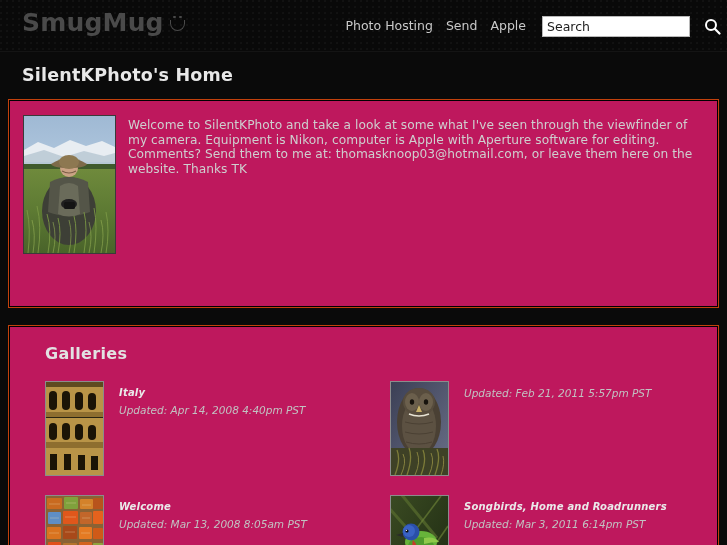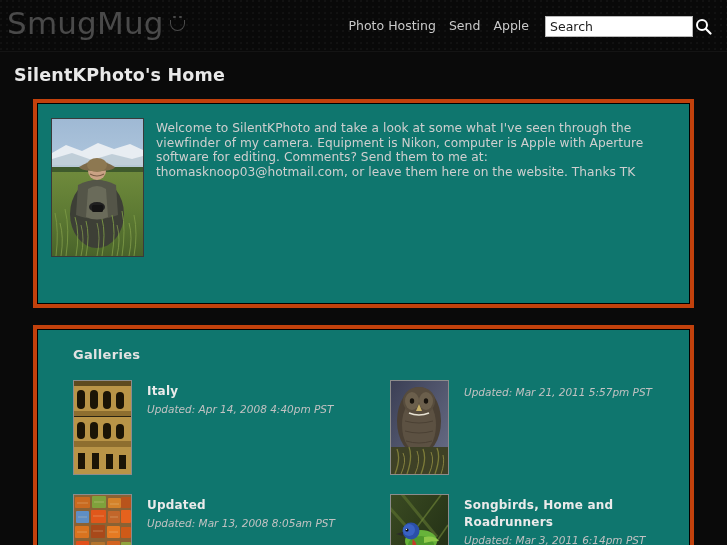--- a/index.html
+++ b/index.html
@@ -18,23 +18,23 @@
     position: relative;
     height: 52px;
     background-color: #090909;
     background-image:
       radial-gradient(circle at 1px 1px, rgba(255,255,255,0.035) 0.7px, transparent 1px);
     background-size: 6px 6px;
     border-bottom: 1px solid #141414;
   }
   #logo {
     position: absolute;
-    left: 7px; top: 8px;
-    font-size: 31px;
-    font-weight: 400;
+    left: 22px; top: 8px;
+    font-size: 25px;
+    font-weight: 700;
     color: #4a4a4a;
     letter-spacing: 0.2px;
     line-height: 30px;
     white-space: nowrap;
     display: flex;
     align-items: center;
     gap: 6px;
   }
   #logo .smile {
     display: inline-block;
@@ -55,37 +55,37 @@
     top: 0px;
     width: 2.4px; height: 2.4px;
     background: #4a4a4a;
     border-radius: 50%;
   }
   #logo .smile .eye.l { left: 3.5px; }
   #logo .smile .eye.r { left: 9.5px; }
 
   #nav {
     position: absolute;
-    right: 14px; top: 14px;
+    right: 5px; top: 14px;
     display: flex;
     align-items: center;
     gap: 13px;
     height: 24px;
   }
   #nav a {
     color: #c9c9c9;
     font-size: 12.5px;
     text-decoration: none;
     white-space: nowrap;
     line-height: 24px;
   }
   #search-wrap {
     display: flex;
     align-items: flex-end;
-    gap: 0;
+    gap: 12px;
     margin-left: 3px;
   }
   #search-input {
     width: 148px;
     height: 21px;
     background: #ffffff;
     border: 1px solid #b8b8b8;
     color: #1c1c1c;
     font-size: 12.5px;
     font-family: "DejaVu Sans", "Liberation Sans", sans-serif;
@@ -98,32 +98,32 @@
     padding: 0;
     cursor: pointer;
     display: flex;
     align-items: center;
     justify-content: center;
     width: 20px; height: 20px;
   }
 
   
   #page-title {
-    margin: 13px 0 0 14px;
+    margin: 13px 0 0 22px;
     font-size: 17.5px;
     font-weight: bold;
     color: #e8e8e8;
     letter-spacing: 0.2px;
   }
 
   
   .panel {
-    margin: 0 33px;
-    background: #0f766e;
-    border: 4px solid #c2410c;
+    margin: 0 8px;
+    background: #be185d;
+    border: 1px solid #c2410c;
     box-shadow: 0 0 0 1px #000 inset;
   }
   #panel-about {
     margin-top: 14px;
     height: 209px;
     padding: 15px 14px;
   }
   #about-row { display: flex; gap: 12px; }
 
   .photo-frame {
@@ -146,21 +146,21 @@
     letter-spacing: 0.05px;
   }
 
   #panel-galleries {
     margin-top: 17px;
     height: 228px;
     padding: 16px 14px 0 14px;
     overflow: hidden;
   }
   #galleries-title {
-    font-size: 13px;
+    font-size: 16px;
     font-weight: bold;
     color: #e2e2e2;
     margin: 2px 0 0 22px;
     letter-spacing: 0.3px;
   }
   #gallery-grid {
     margin-top: 18px;
     display: grid;
     grid-template-columns: 1fr 1fr;
     column-gap: 9px;
@@ -177,25 +177,26 @@
     flex: 0 0 auto;
     line-height: 0;
   }
   .gallery-thumb {
     width: 57px;
     height: 93px;
     display: block;
   }
   .gallery-meta { padding-top: 3px; min-width: 0; }
   .gallery-name {
-    font-size: 12px;
+    font-size: 10px;
     font-weight: bold;
     color: #eaeaea;
     line-height: 17px;
     letter-spacing: 0.2px;
+    font-style: italic;
   }
   .gallery-updated {
     margin-top: 3px;
     font-size: 10.5px;
     font-style: italic;
     color: #c2c2c2;
     line-height: 13px;
     white-space: nowrap;
   }
 </style>
@@ -363,21 +364,21 @@
           </g>
           <g stroke="#a09a4a" stroke-width="0.9" fill="none" opacity="0.8">
             <path d="M10 93 Q16 80 12 72"></path>
               <path d="M24 93 Q30 80 26 70"></path>
             <path d="M38 93 Q44 80 40 71"></path>
               <path d="M50 93 Q54 82 52 74"></path>
           </g>
         </svg>
       </div>
       <div class="gallery-meta">
-        <div class="gallery-updated">Updated: Mar 21, 2011 5:57pm PST</div>
+        <div class="gallery-updated">Updated: Feb 21, 2011 5:57pm PST</div>
       </div>
     </div>
 
     <div class="gallery-item">
       <div class="gallery-thumb-frame">
         <svg class="gallery-thumb" viewBox="0 0 57 93" preserveAspectRatio="none">
           <rect width="57" height="93" fill="#8a6234"></rect>
           <g>
             <rect x="1" y="2" width="15" height="11" rx="1" fill="#c96a20"></rect>
             <rect x="18" y="1" width="14" height="12" rx="1" fill="#7fa13c"></rect>
@@ -417,21 +418,21 @@
             <path d="M4 52 h9"></path>
               <path d="M19 53 h10"></path>
               <path d="M35 52 h9"></path>
             <path d="M3 68 h11"></path>
               <path d="M20 69 h9"></path>
               <path d="M35 68 h10"></path>
           </g>
         </svg>
       </div>
       <div class="gallery-meta">
-        <div class="gallery-name">Updated</div>
+        <div class="gallery-name">Welcome</div>
         <div class="gallery-updated">Updated: Mar 13, 2008 8:05am PST</div>
       </div>
     </div>
 
     <div class="gallery-item">
       <div class="gallery-thumb-frame">
         <svg class="gallery-thumb" viewBox="0 0 57 93" preserveAspectRatio="none">
           <defs>
             <linearGradient id="jungle" x1="0" y1="0" x2="1" y2="1">
               <stop offset="0" stop-color="#3a4a22"></stop>

